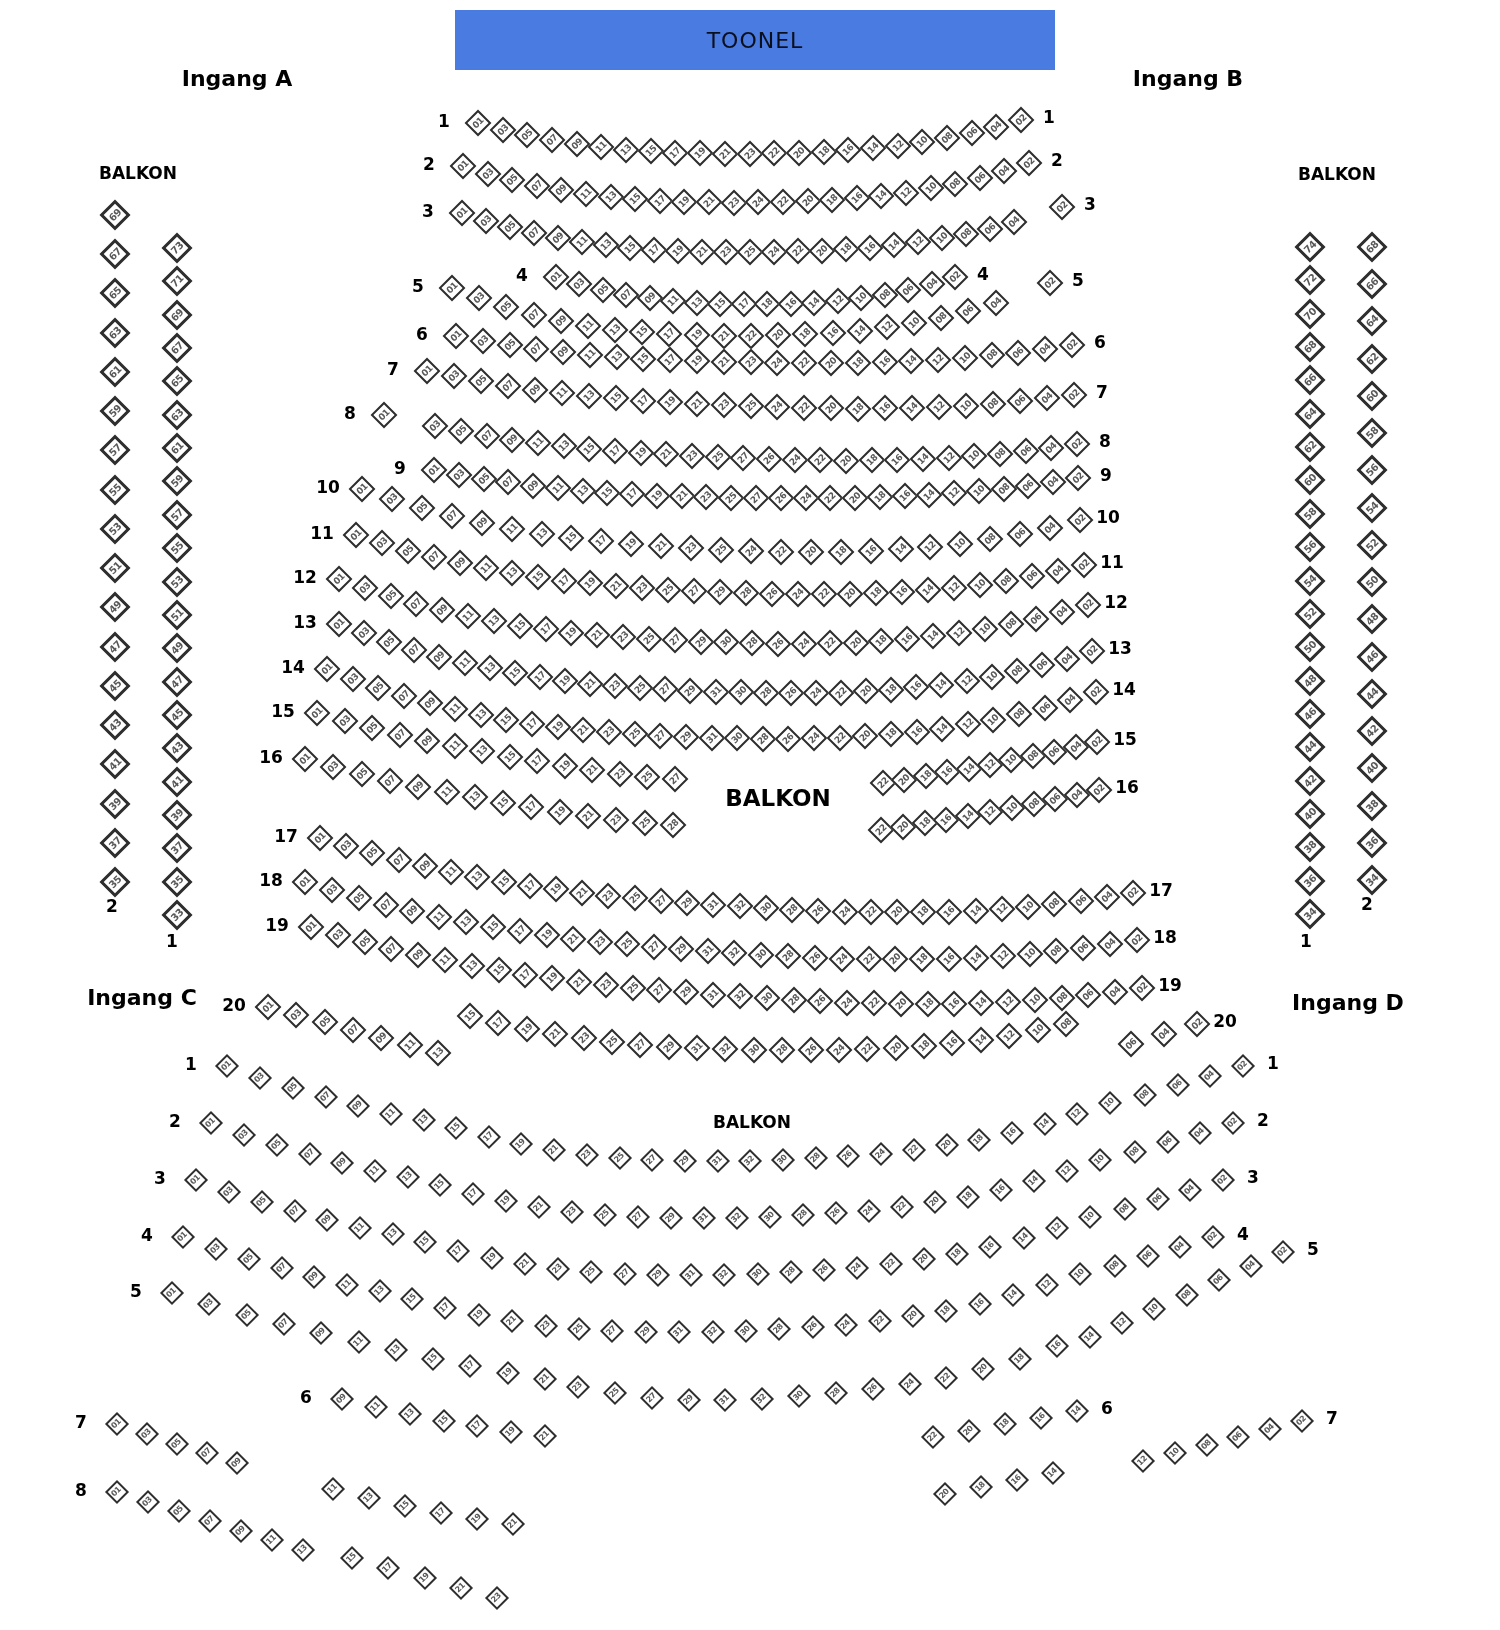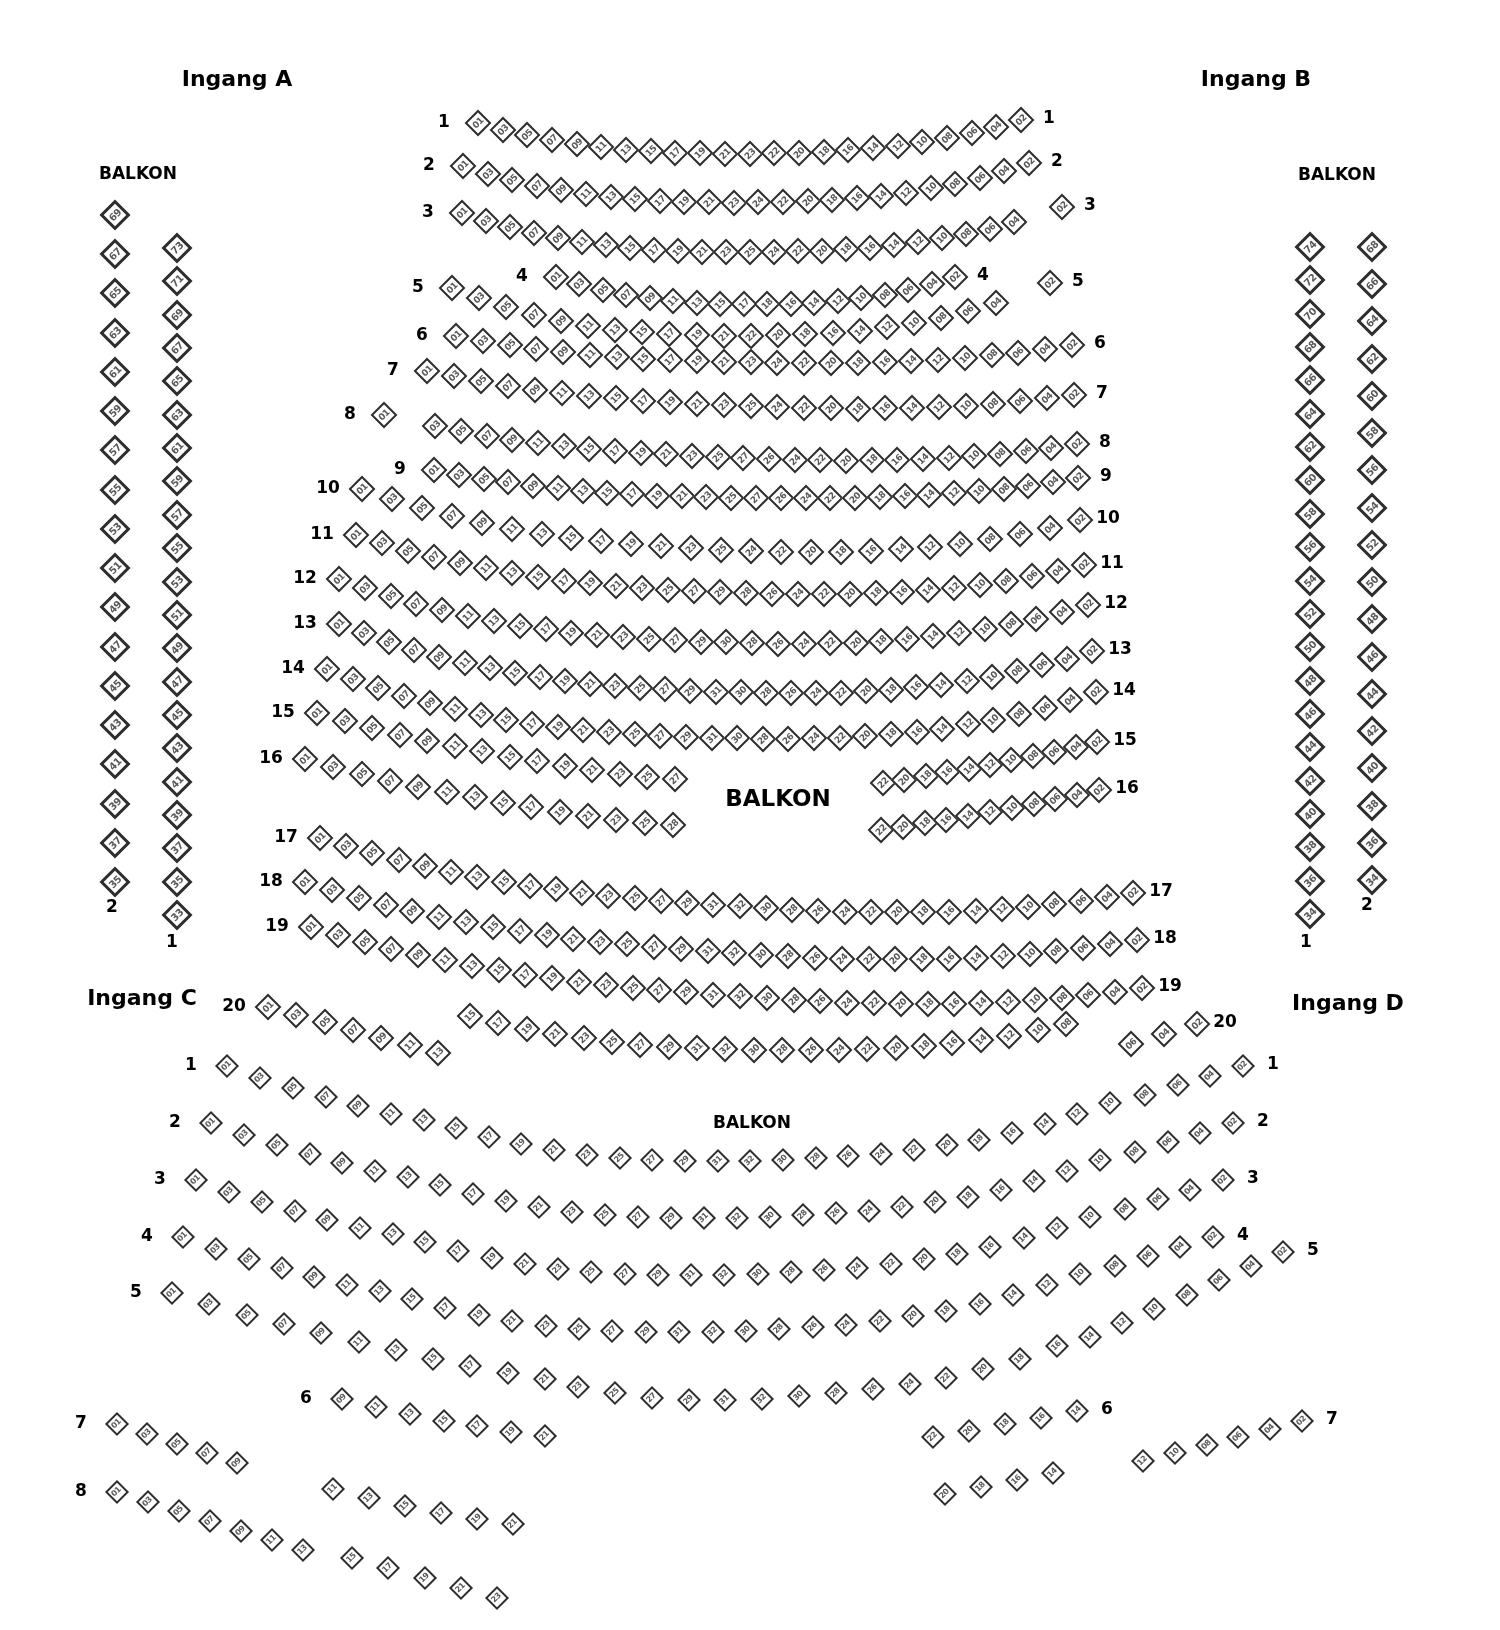--- a/index.html
+++ b/index.html
@@ -20,22 +20,25 @@
   .seat.m span{font-size:9px;}
   .seat.s{width:22px;height:22px;border-width:3px;}
   .seat.s span{font-size:10px;}
   .seat.b{width:17px;height:17px;border-width:2px;}
   .seat.b span{font-size:8px;}
 </style>
 </head>
 <body>
 
 <div id="chart">
+  <div id="stage" style="background: rgb(74, 123, 224);">
+    <span>TOONEL</span>
+  </div>
   <div class="head h22" style="left:237px;top:78px">Ingang A</div>
-  <div class="head h22" style="left:1256px;top:78px">Ingang B</div>
+  <div class="head h22" style="left:1188px;top:78px">Ingang B</div>
   <div class="head h22" style="left:142px;top:997px">Ingang C</div>
   <div class="head h22" style="left:1348px;top:1002px">Ingang D</div>
   <div class="head h17" style="left:138px;top:173px">BALKON</div>
   <div class="head h17" style="left:1337px;top:174px">BALKON</div>
   <div class="head h17" style="left:752px;top:1122px">BALKON</div>
   <div class="head h23" style="left:778px;top:798px">BALKON</div>
   <div id="seats-layer">
       <div class="seat m" style="left: 478px; top: 123px;">
         <span>01</span>
       </div>

